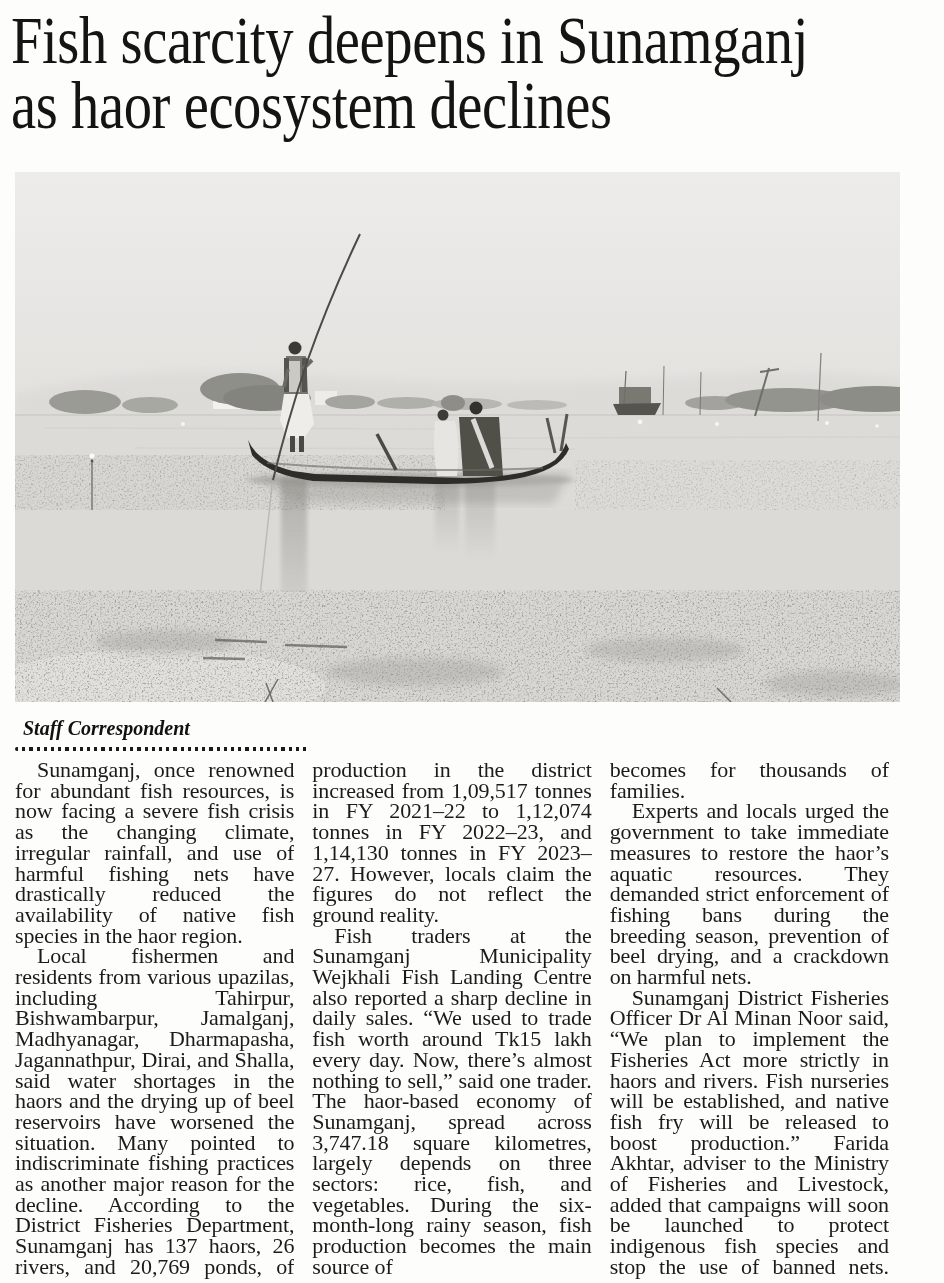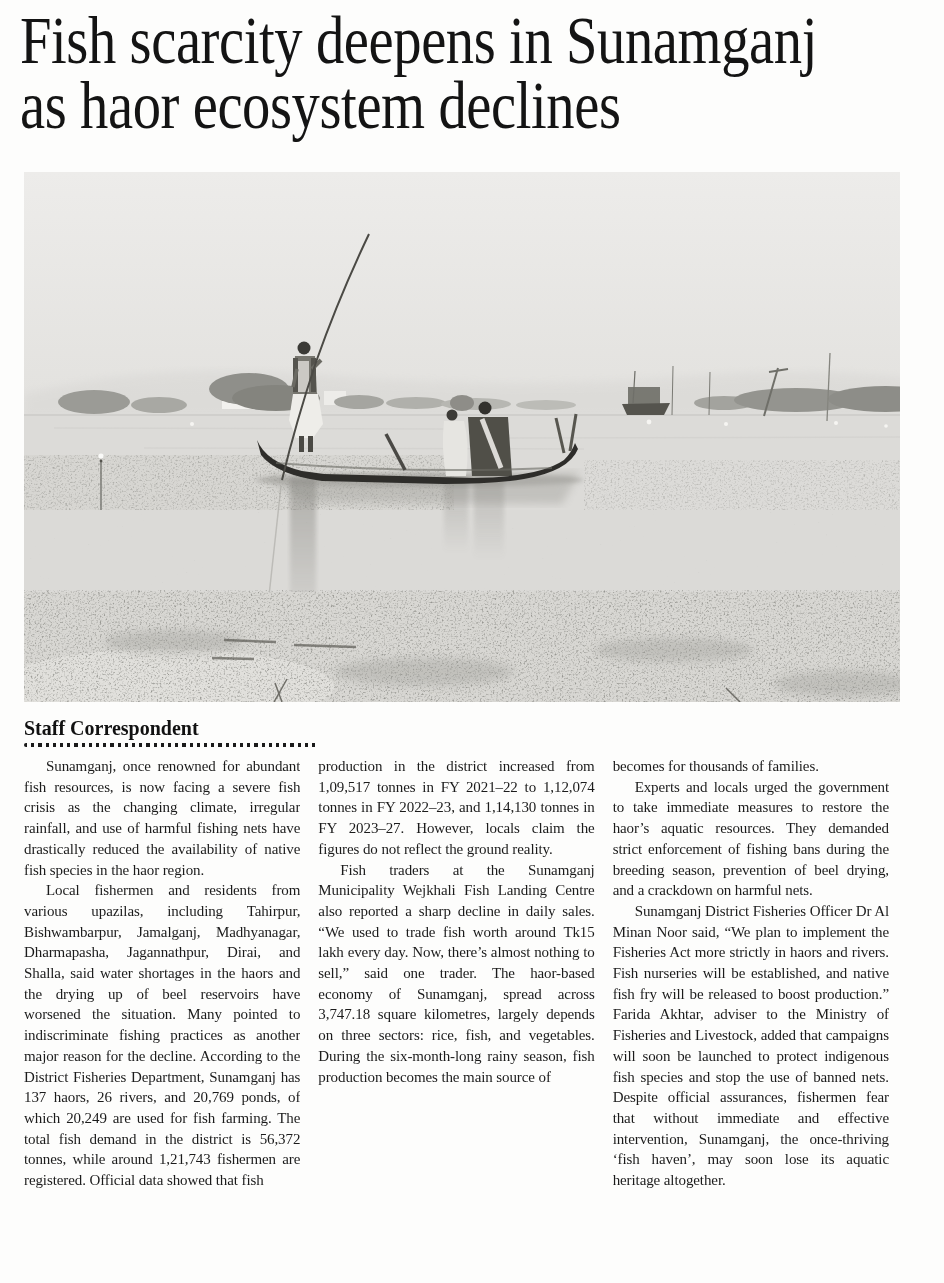--- a/index.html
+++ b/index.html
@@ -1,47 +1,47 @@
 <!DOCTYPE html>
 <html><head>
 <meta charset="utf-8">
 <style>
   html,body{margin:0;padding:0;background:#fdfdfc;}
   .page{
     position:relative;width:900px;height:1283px;box-sizing:border-box;
-    padding:6px 11px 0 24px;overflow:hidden;background:#fdfdfc;
+    padding:6px 11px 0 15px;overflow:hidden;background:#fdfdfc;
     font-family:"Liberation Serif", serif;color:#1b1b1b;
   }
   
   .headline{
     margin:2px 0 0 -4px;padding:0;overflow:hidden;width:924px;height:146px;
     font-weight:normal;color:#141414;
   }
   .headline .hl-line{
     display:block;white-space:nowrap;width:1130px;
     font-size:67px;line-height:65px;letter-spacing:-0.5px;
     transform:scaleX(0.845);transform-origin:0 0;
   }
   
   .photo{margin:18px 0 0 0;width:918px;height:530px;line-height:0;}
   
   .byline-wrap{margin-top:15px;width:294px;}
   .byline{
-    margin:0;font-size:20px;line-height:22px;font-weight:bold;color:#111;
+    margin:8px;font-size:20px;line-height:22px;font-weight:bold;color:#111;font-style:italic;
   }
   .dotted-rule{
     margin-top:4px;height:4px;width:294px;
     background:repeating-linear-gradient(90deg,#1a1a1a 0 3.3px,transparent 3.3px 7.2px);
     border-radius:2px;
   }
   
   .columns{display:flex;gap:18px;margin-top:9px;}
   .col{
     width:294px;height:520px;overflow:hidden;
-    font-size:15px;line-height:20.7px;text-align:justify;
+    font-size:22px;line-height:20.7px;text-align:justify;
     letter-spacing:-0.1px;
   }
   .col p{margin:0;padding:0;}
   .col p.indent{text-indent:22px;}
 </style>
 </head>
 <body>
 
 <div class="page">
 

